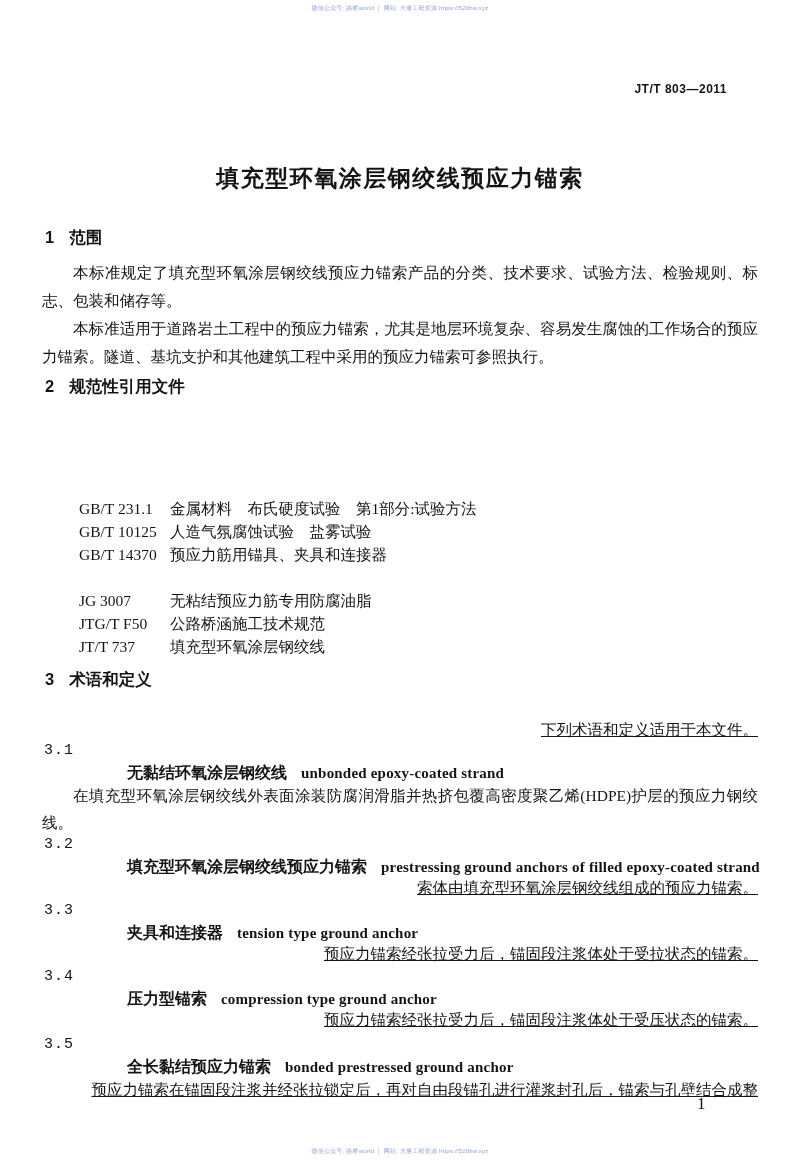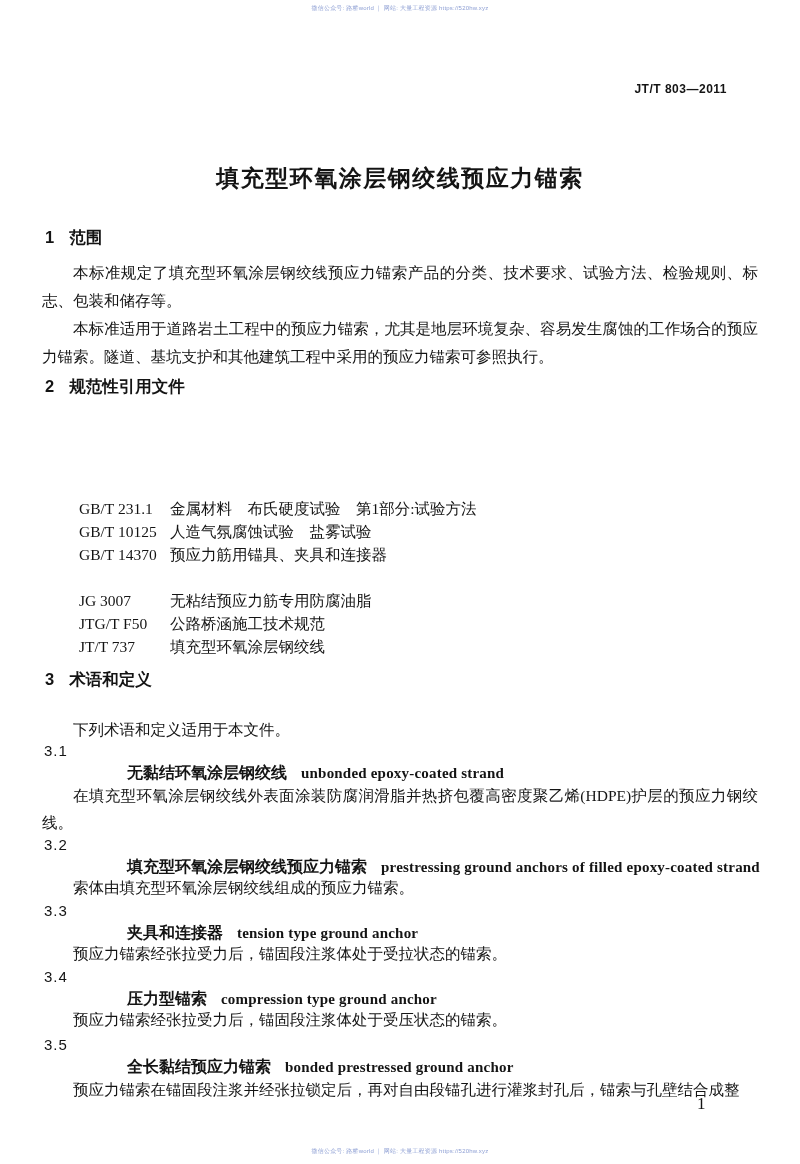--- a/index.html
+++ b/index.html
@@ -71,39 +71,39 @@
   .body {
     left: 42px;
     width: 716px;
     margin: 0;
     font-size: 15.5px;
     line-height: 28px;
     text-align: justify;
     text-indent: 2em;
   }
   .def { line-height: 27px; }
-  .one-line { white-space: nowrap; text-align: left; }
+  .one-line { white-space: nowrap; text-align: right; text-decoration: underline; }
 
   
   .ref {
     left: 79px;
     width: 680px;
     font-size: 15.5px;
     line-height: 22px;
     white-space: nowrap;
   }
   .ref-code {
     display: inline-block;
     width: 91px;
   }
 
   
   .tnum {
     left: 44px;
-    font-family: Liberation Sans, sans-serif;
+    font-family: Liberation Mono, monospace;
     font-size: 15px;
     line-height: 22px;
     letter-spacing: 1px;
   }
   .term {
     left: 80px;
     font-size: 16px;
     line-height: 22px;
     white-space: nowrap;
   }

